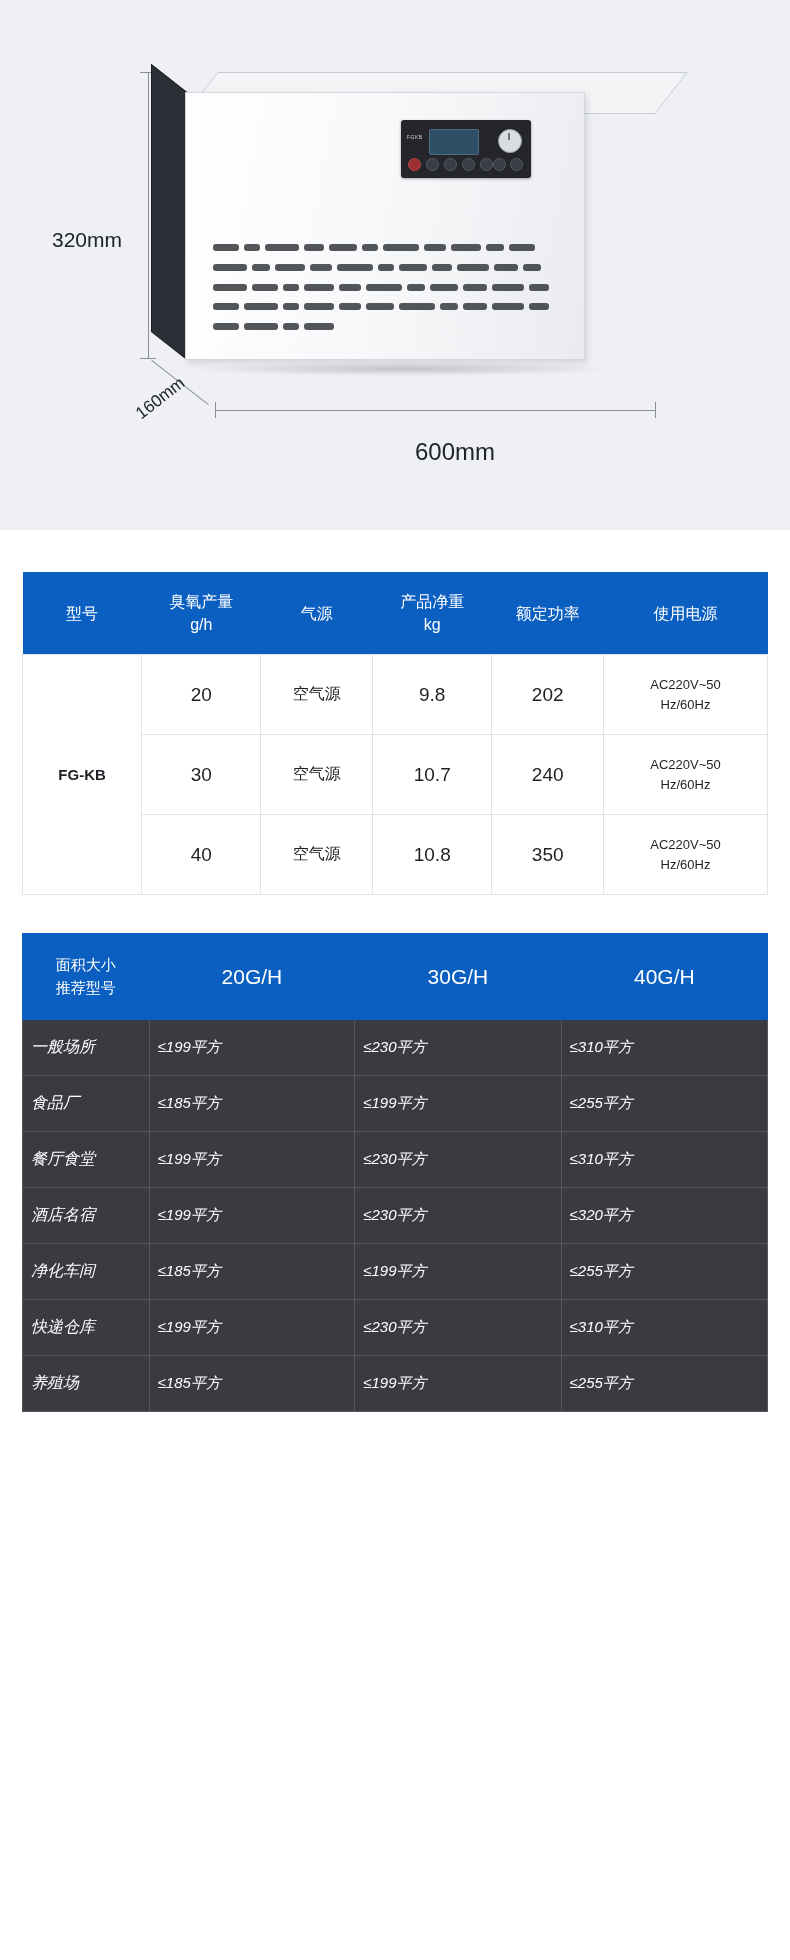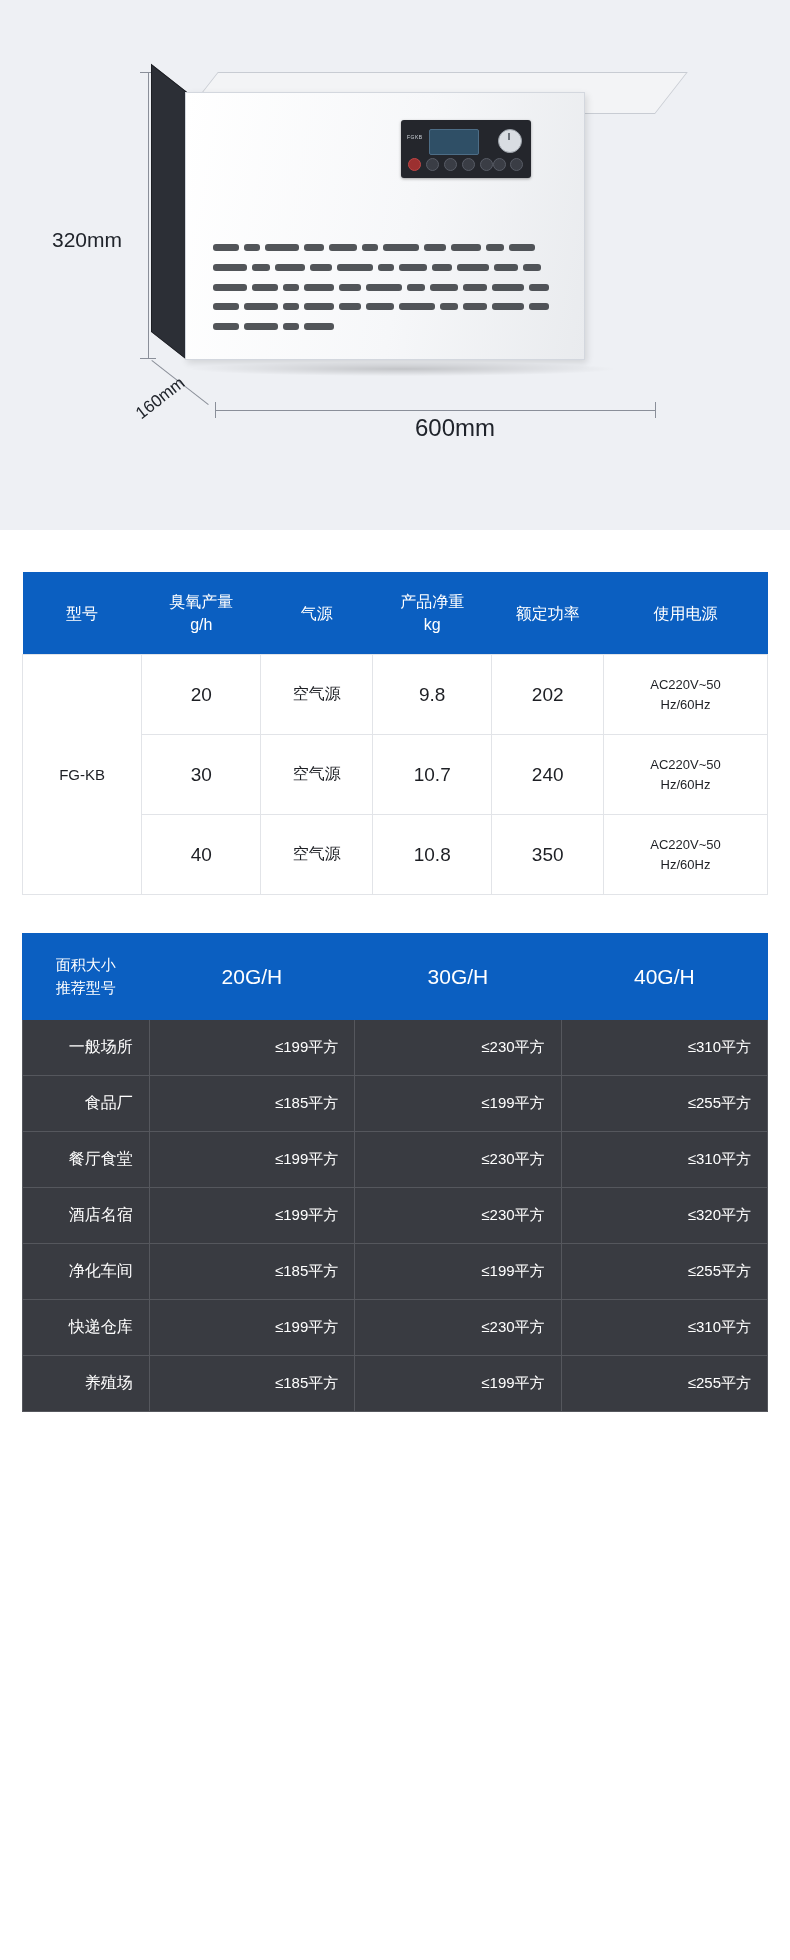--- a/index.html
+++ b/index.html
@@ -47,21 +47,21 @@
     font-family: "Liberation Sans", sans-serif;
     white-space: nowrap;
   }
   .dim-height {
     left: 52px;
     top: 228px;
     font-size: 21px;
   }
   .dim-width {
     left: 415px;
-    top: 414px;
+    top: 438px;
     font-size: 24px;
   }
   .dim-depth {
     left: 132px;
     top: 408px;
     font-size: 17px;
     transform: rotate(-38deg);
     transform-origin: left top;
   }
 
@@ -237,21 +237,21 @@
     background: #ffffff;
     border: 1px solid #e2e4e8;
     text-align: center;
     padding: 20px 4px;
     font-size: 19px;
     color: #1d1f24;
     font-weight: 500;
   }
   .spec-table td.model-cell {
     font-size: 15px;
-    font-weight: normal;
+    font-weight: bold;
   }
   .spec-table td.small {
     font-size: 13px;
     line-height: 1.5;
     font-weight: normal;
   }
   .spec-table td.cn {
     font-size: 16px;
     font-weight: normal;
   }
@@ -269,25 +269,26 @@
     line-height: 1.5;
     text-align: center;
     border: 1px solid #0b5fc1;
   }
   .rec-table th.first {
     font-size: 15px;
   }
   .rec-table td {
     background: #393b41;
     color: #ffffff;
-    text-align: right;
+    text-align: left;
     font-size: 15px;
-    padding: 17px 16px;
+    padding: 17px 8px;
     border: 1px solid #55575d;
     font-weight: normal;
+    font-style: italic;
   }
   .rec-table td.rowhead {
     font-size: 16px;
   }
 </style>
 </head>
 <body>
 
 <div class="page">
 

